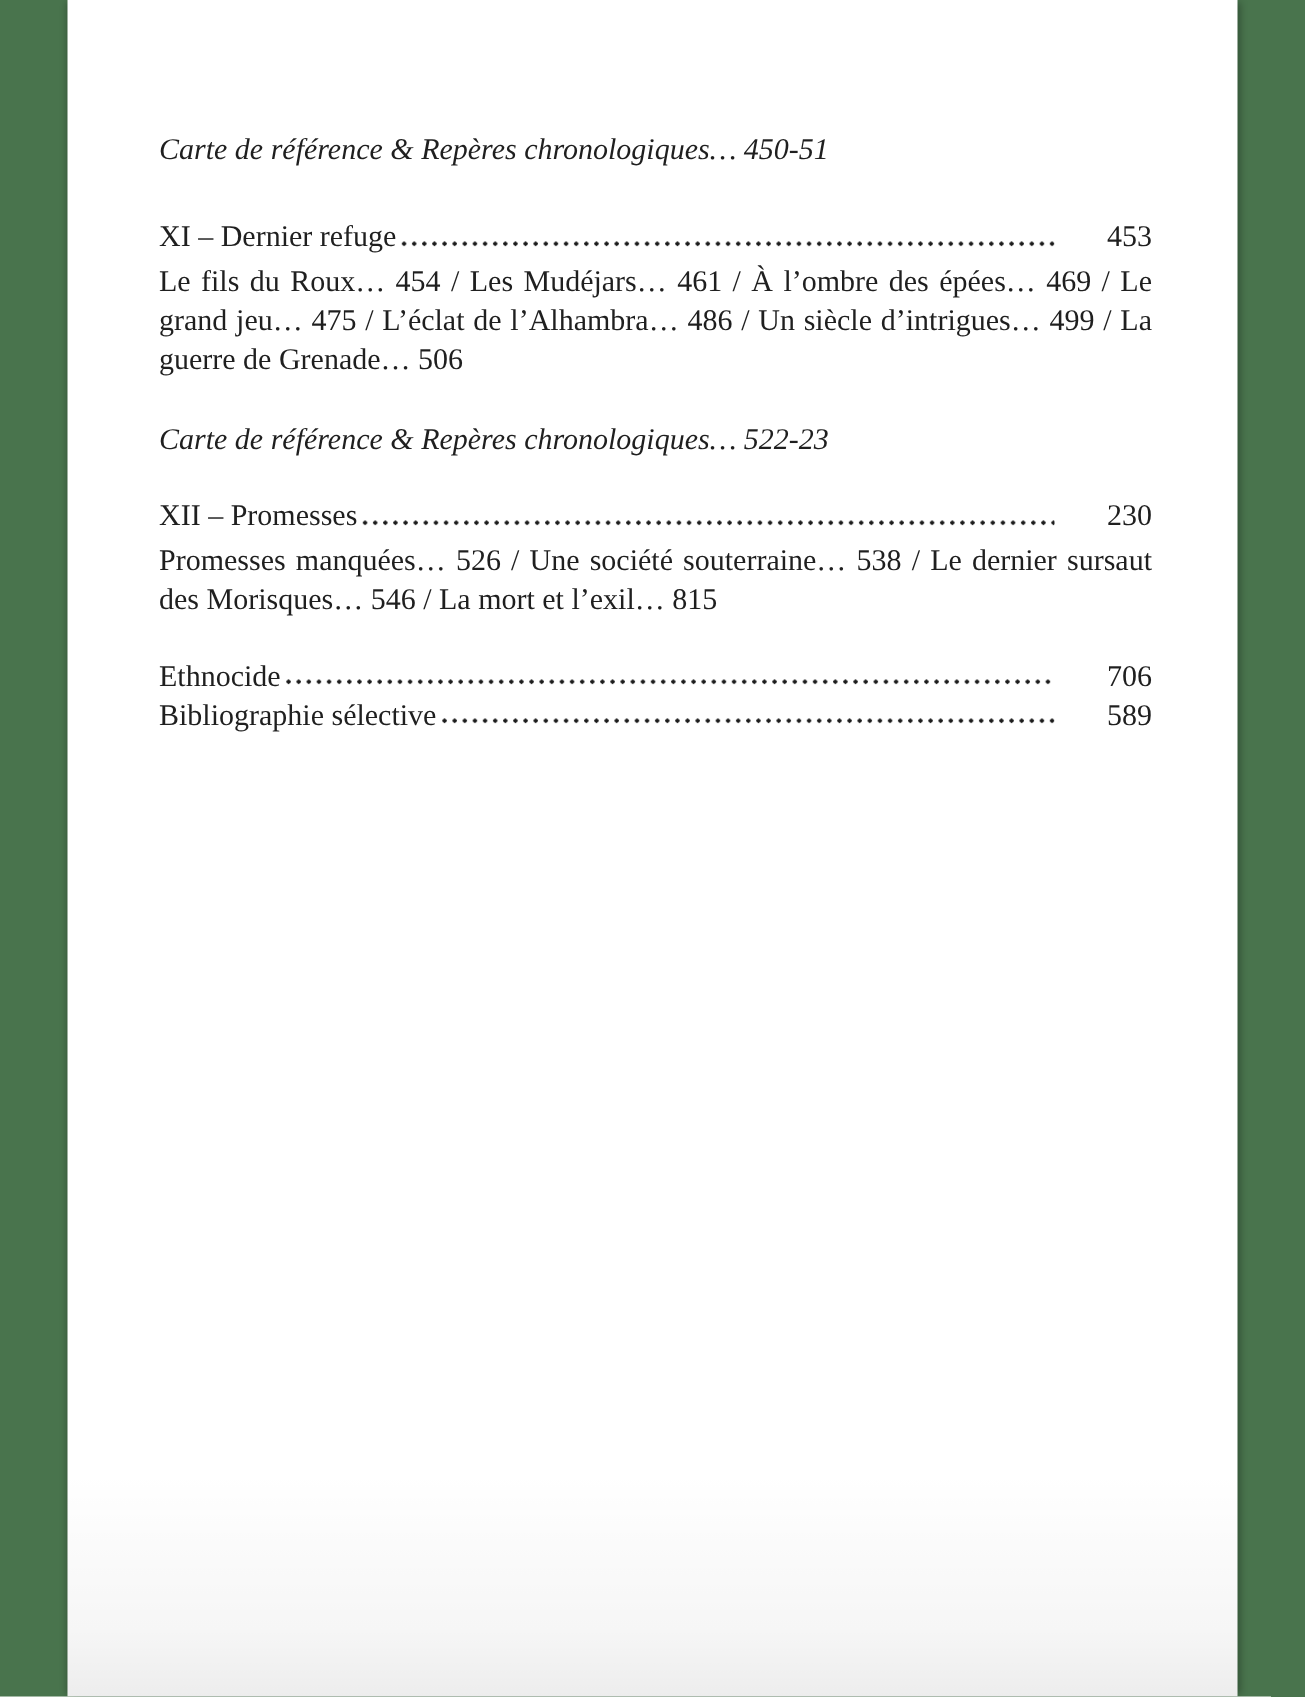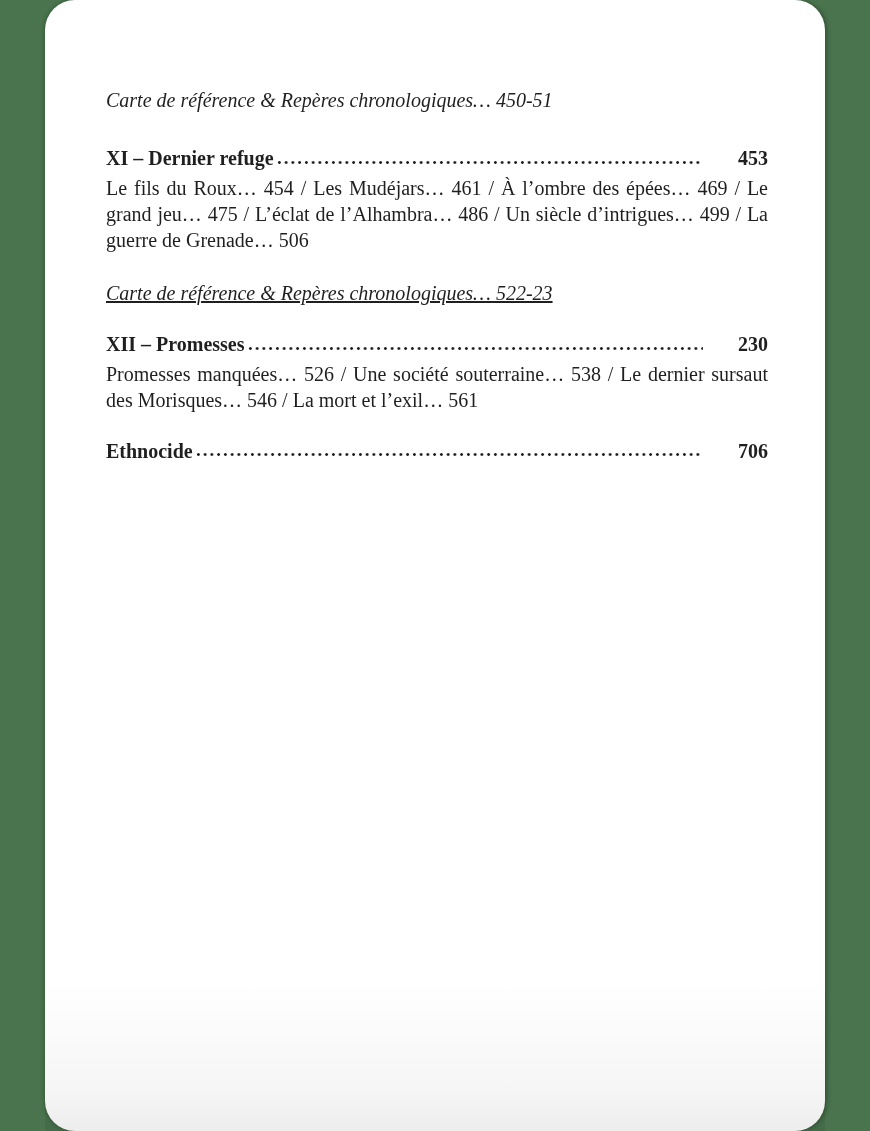--- a/index.html
+++ b/index.html
@@ -1,20 +1,20 @@
 <!DOCTYPE html>
 <html style="--page-green: #49744d; --paper: #ffffff; --ink: #1f1f1f;"><head>
 <meta charset="utf-8">
 <style>
   :root{
     --page-green:#49744d;
     --paper:#ffffff;
     --ink:#1f1f1f;
   }
-  *{margin:0;padding:0;box-sizing:border-box;border-radius:30px;}
+  *{margin:0;padding:0;box-sizing:border-box;}
   html,body{width:870px;height:1131px;overflow:hidden;}
   body{
     background:var(--page-green);
     font-family:"Liberation Serif","DejaVu Serif",serif;
     color:var(--ink);
     position:relative;
   }
   .paper{
     position:absolute;
     top:0;bottom:0;left:45px;right:45px;
@@ -31,27 +31,27 @@
   .content{
     position:relative;
     padding:87px 57px 0 61px;
     font-size:20px;
     line-height:26px;
   }
   .ref-note{
     font-style:italic;
     line-height:26px;
   }
-  .ref-note.mid{margin-top:27px;text-decoration:underline;}
+  .ref-note.mid{margin-top:27px;}
   .chapter{margin-top:31px;}
   .chapter.second{margin-top:24px;}
   .toc-line{
     display:flex;
     align-items:baseline;
-    font-weight:bold;
+    font-weight:normal;
     line-height:28px;
     white-space:nowrap;
   }
   .toc-line .label{flex:0 0 auto;}
   .toc-line .pagenum{flex:0 0 auto;margin-left:28px;}
   .dots{
     flex:1 1 auto;
     align-self:flex-end;
     height:7px;
     margin:0 7px 6px 2px;
@@ -86,25 +86,30 @@
     </div>
 
     <p class="ref-note mid">Carte de référence &amp; Repères chronologiques… 522-23</p>
 
     <div class="chapter second">
       <div class="toc-line">
         <span class="label">XII – Promesses</span>
         <span class="dots"></span>
         <span class="pagenum">230</span>
       </div>
-      <p class="sections">Promesses manquées… 526 / Une société souterraine… 538 / Le dernier sursaut des Morisques… 546 / La mort et l’exil… 561</p>
+      <p class="sections">Promesses manquées… 526 / Une société souterraine… 538 / Le dernier sursaut des Morisques… 546 / La mort et l’exil… 815</p>
     </div>
 
     <div class="backmatter">
       <div class="toc-line">
         <span class="label">Ethnocide</span>
         <span class="dots"></span>
         <span class="pagenum">706</span>
       </div>
+      <div class="toc-line">
+        <span class="label">Bibliographie sélective</span>
+        <span class="dots"></span>
+        <span class="pagenum">589</span>
+      </div>
     </div>
 
   </div>
 </div>
 
 </body></html>

